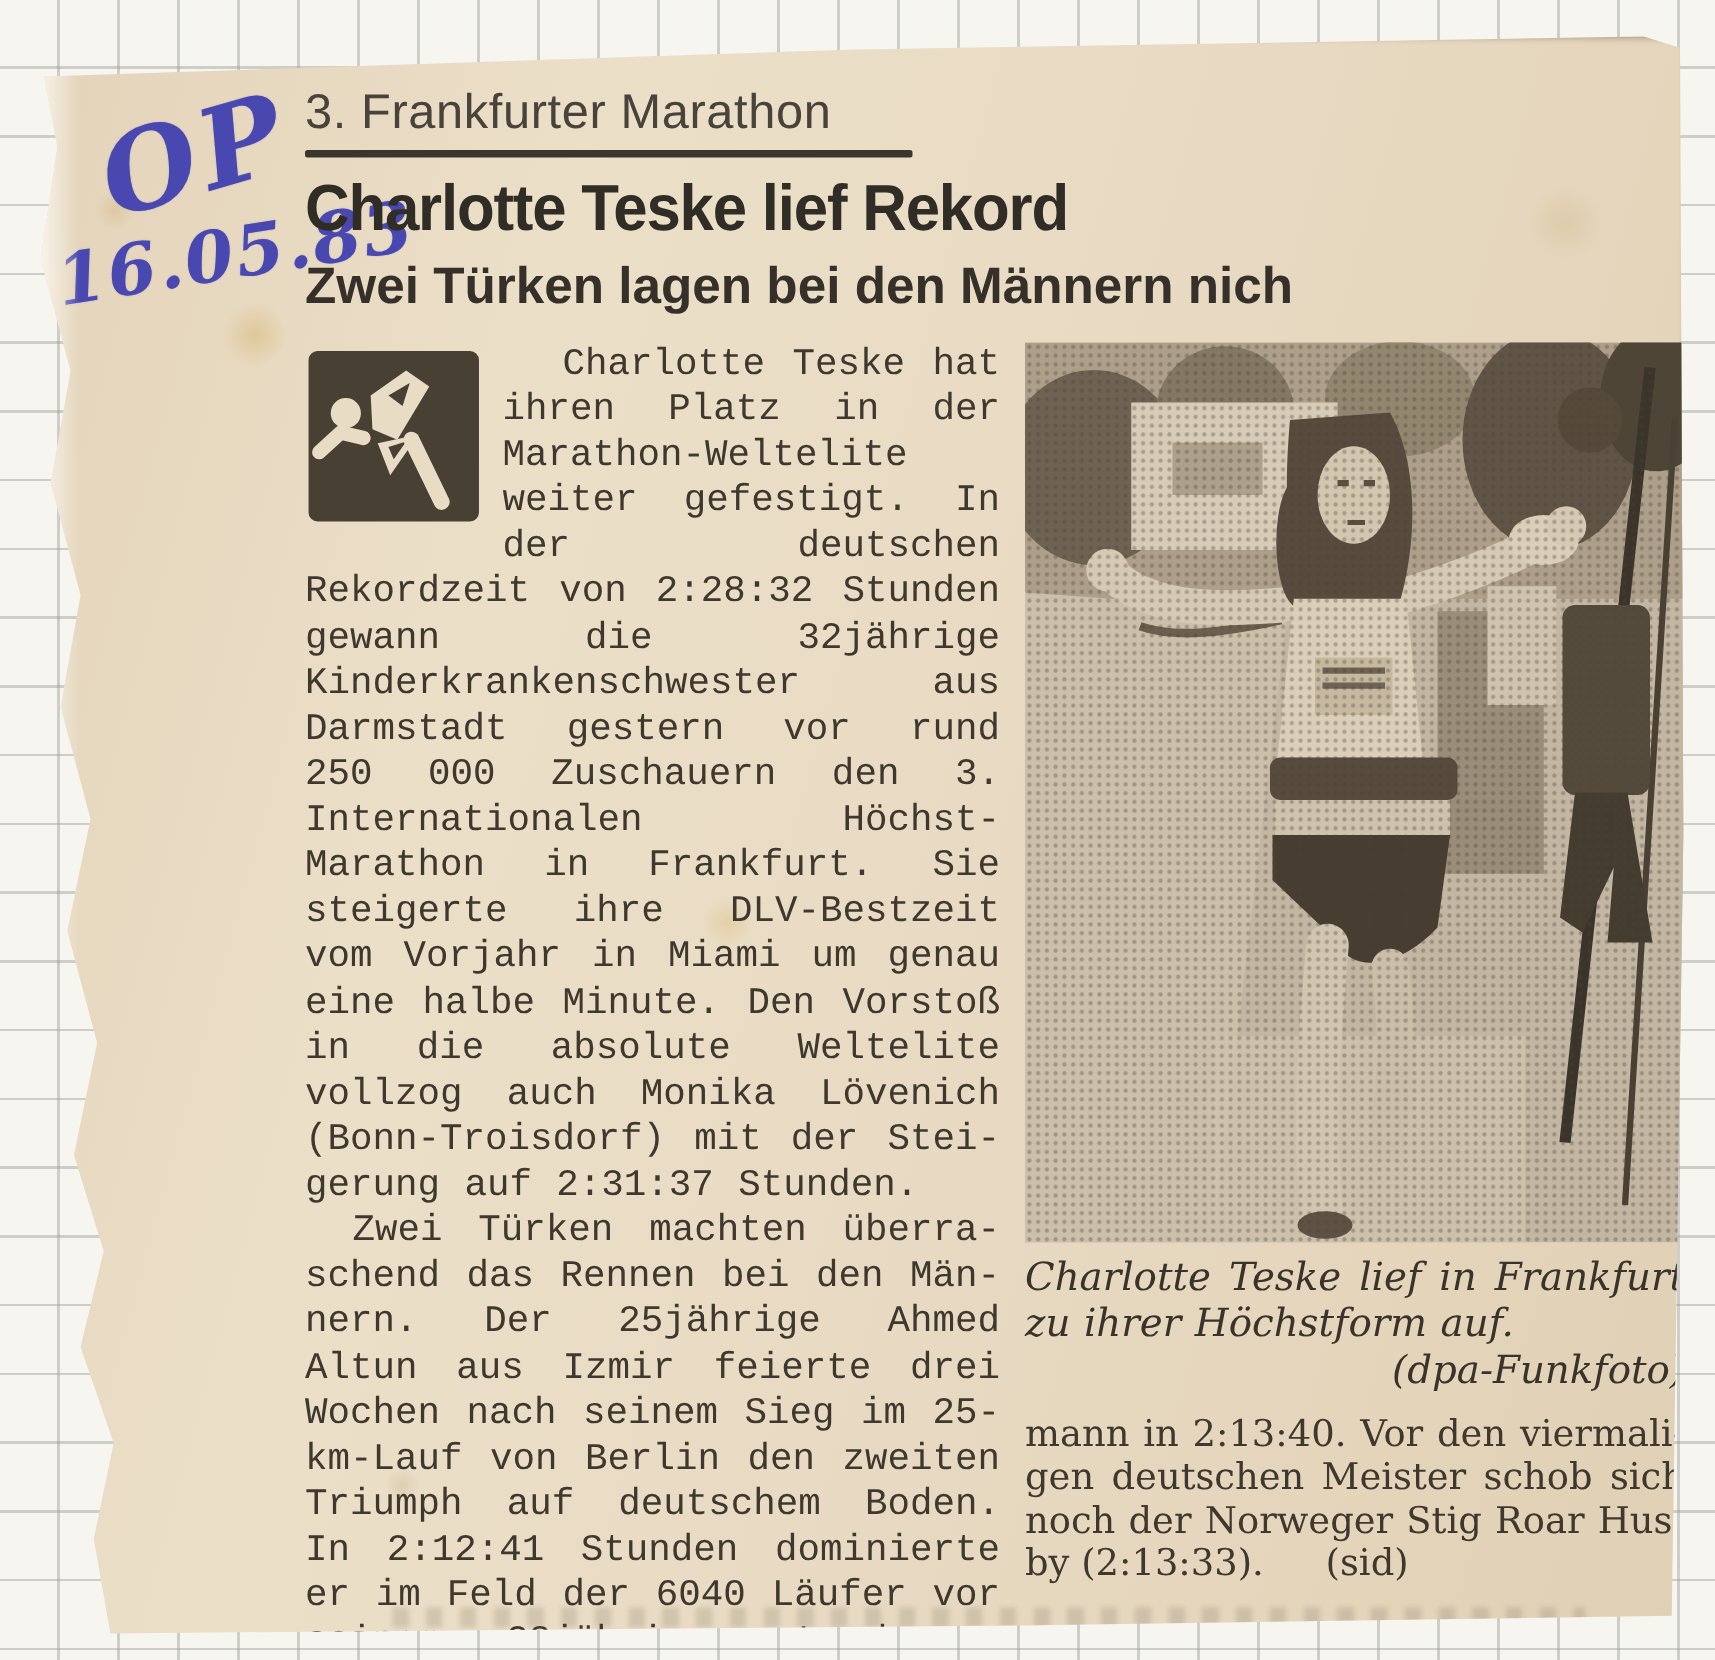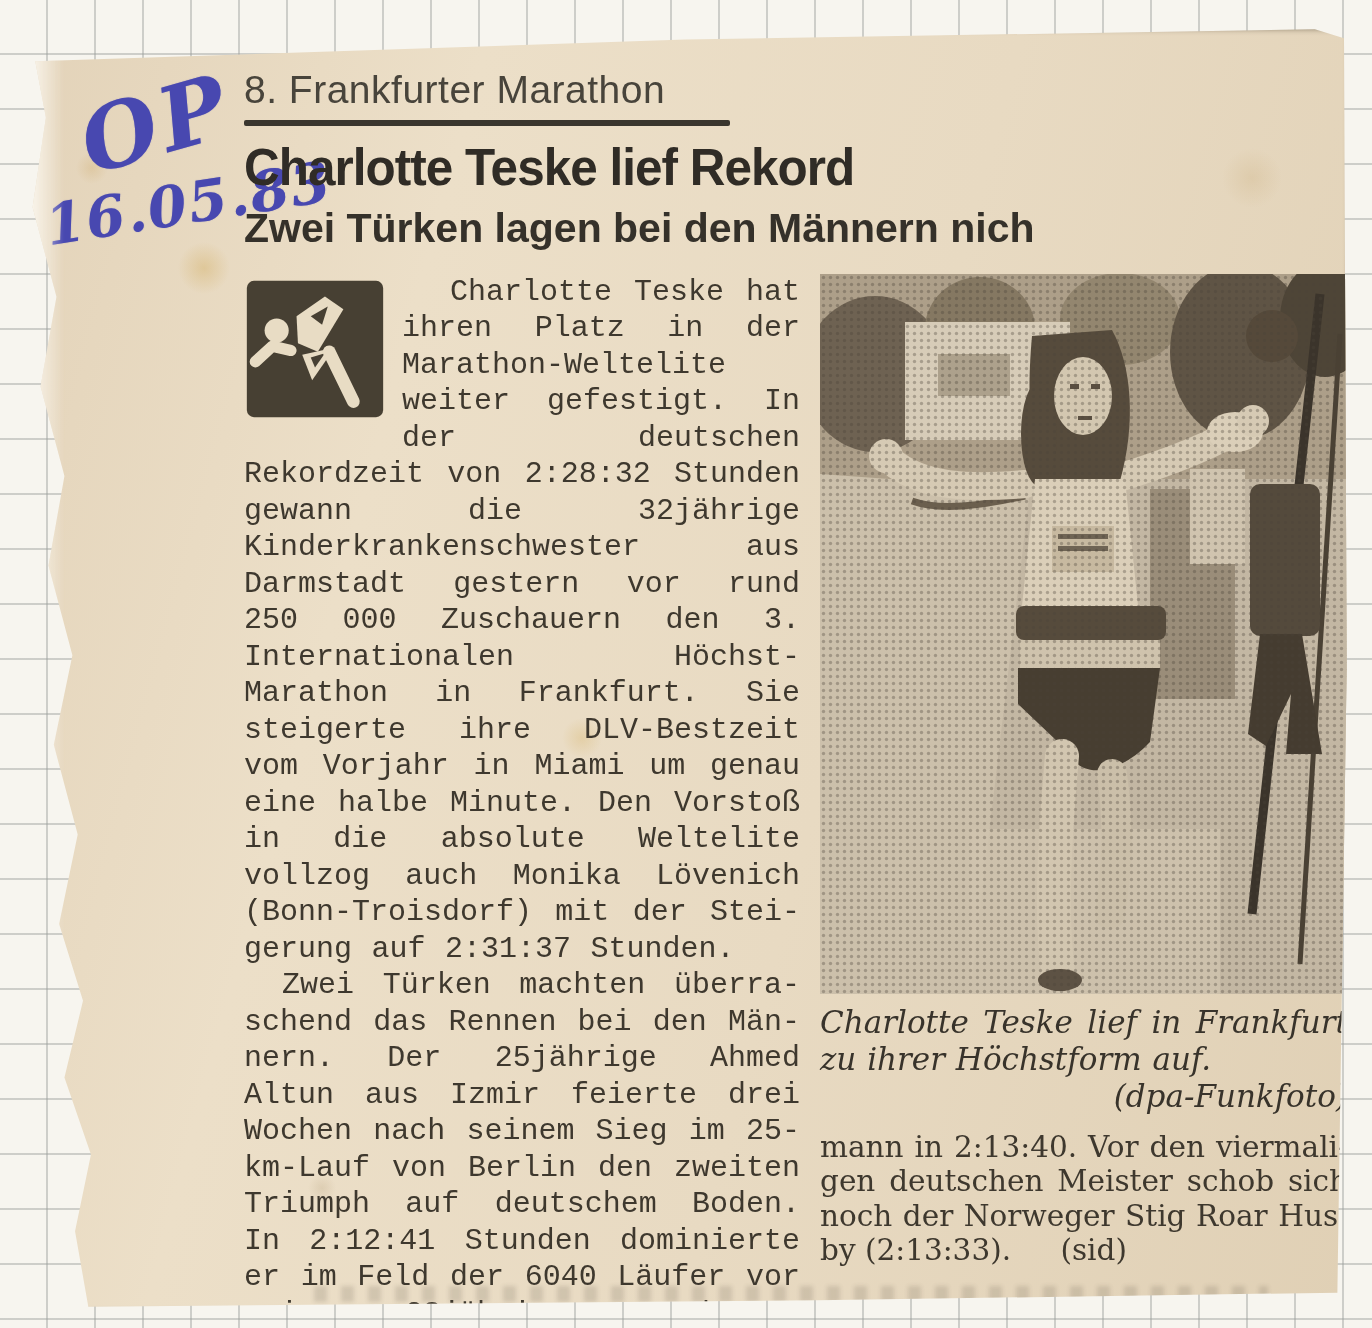--- a/index.html
+++ b/index.html
@@ -79,21 +79,21 @@
 </head>
 <body>
 
 <div class="scene">
   <div class="clipping">
 
     <div class="hw hw-op">OP</div>
     <div class="hw hw-date">16.05.83</div>
 
     <div class="article">
-      <div class="kicker">8. Frankfurter Marathon</div>
+      <div class="kicker">3. Frankfurter Marathon</div>
       <div class="kicker-rule"></div>
       <h1 class="headline"><span class="squeeze">Charlotte Teske lief Rekord</span></h1>
       <h2 class="subheadline">Zwei Türken lagen bei den Männern nich</h2>
 
       <div class="columns">
 
         <div class="col-left">
           <p class="body-text para1">
             <span class="icon-box">
               <svg viewBox="0 0 100 100" aria-hidden="true">

